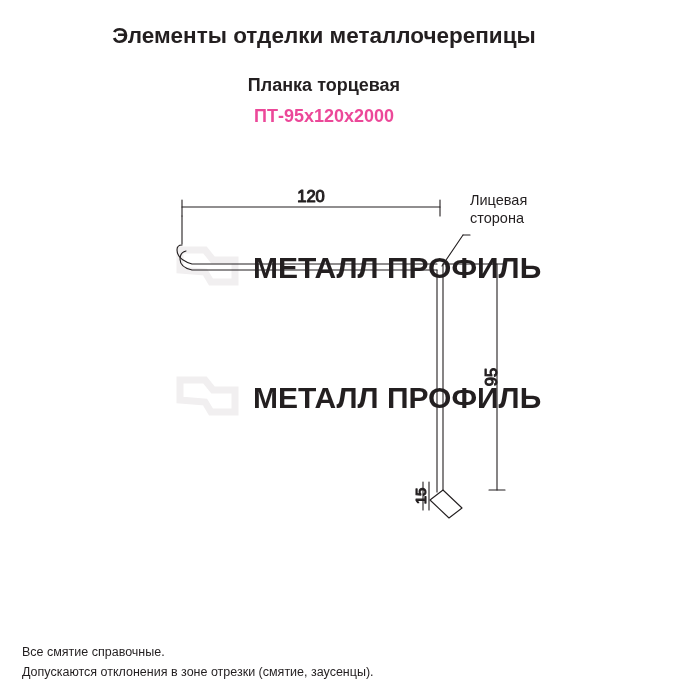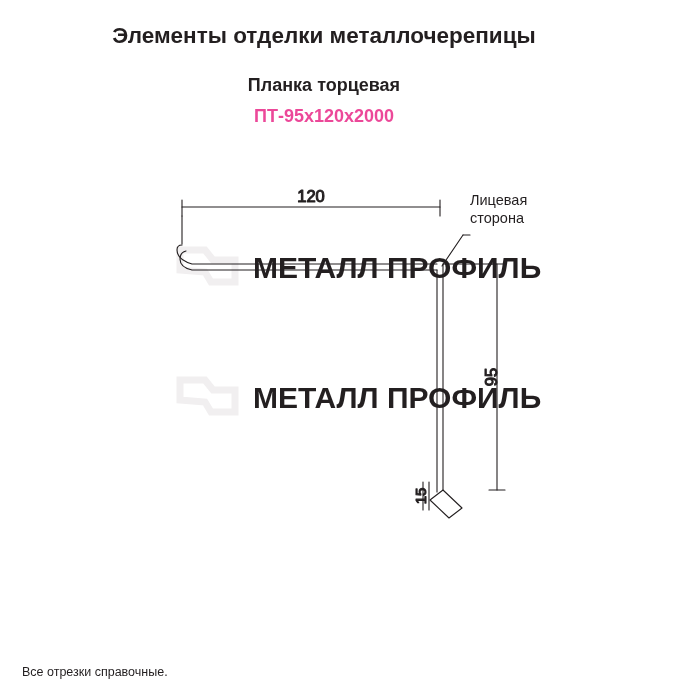--- a/index.html
+++ b/index.html
@@ -143,16 +143,17 @@
       <g>
         <line x1="442" y1="106" x2="463" y2="75"></line>
         <line x1="463" y1="75" x2="470" y2="75"></line>
       </g>
     </g>
     <text x="470" y="45" font-size="14.5">Лицевая</text>
     <text x="470" y="63" font-size="14.5">сторона</text>
   </svg>
 
   <div class="footer">
-    <div>Все отрезки справочные.</div>
+    <div>Все смятие справочные.</div>
+    <div>Допускаются отклонения в зоне отрезки (смятие, заусенцы).</div>
   </div>
 
 </div>
 
 </body></html>

